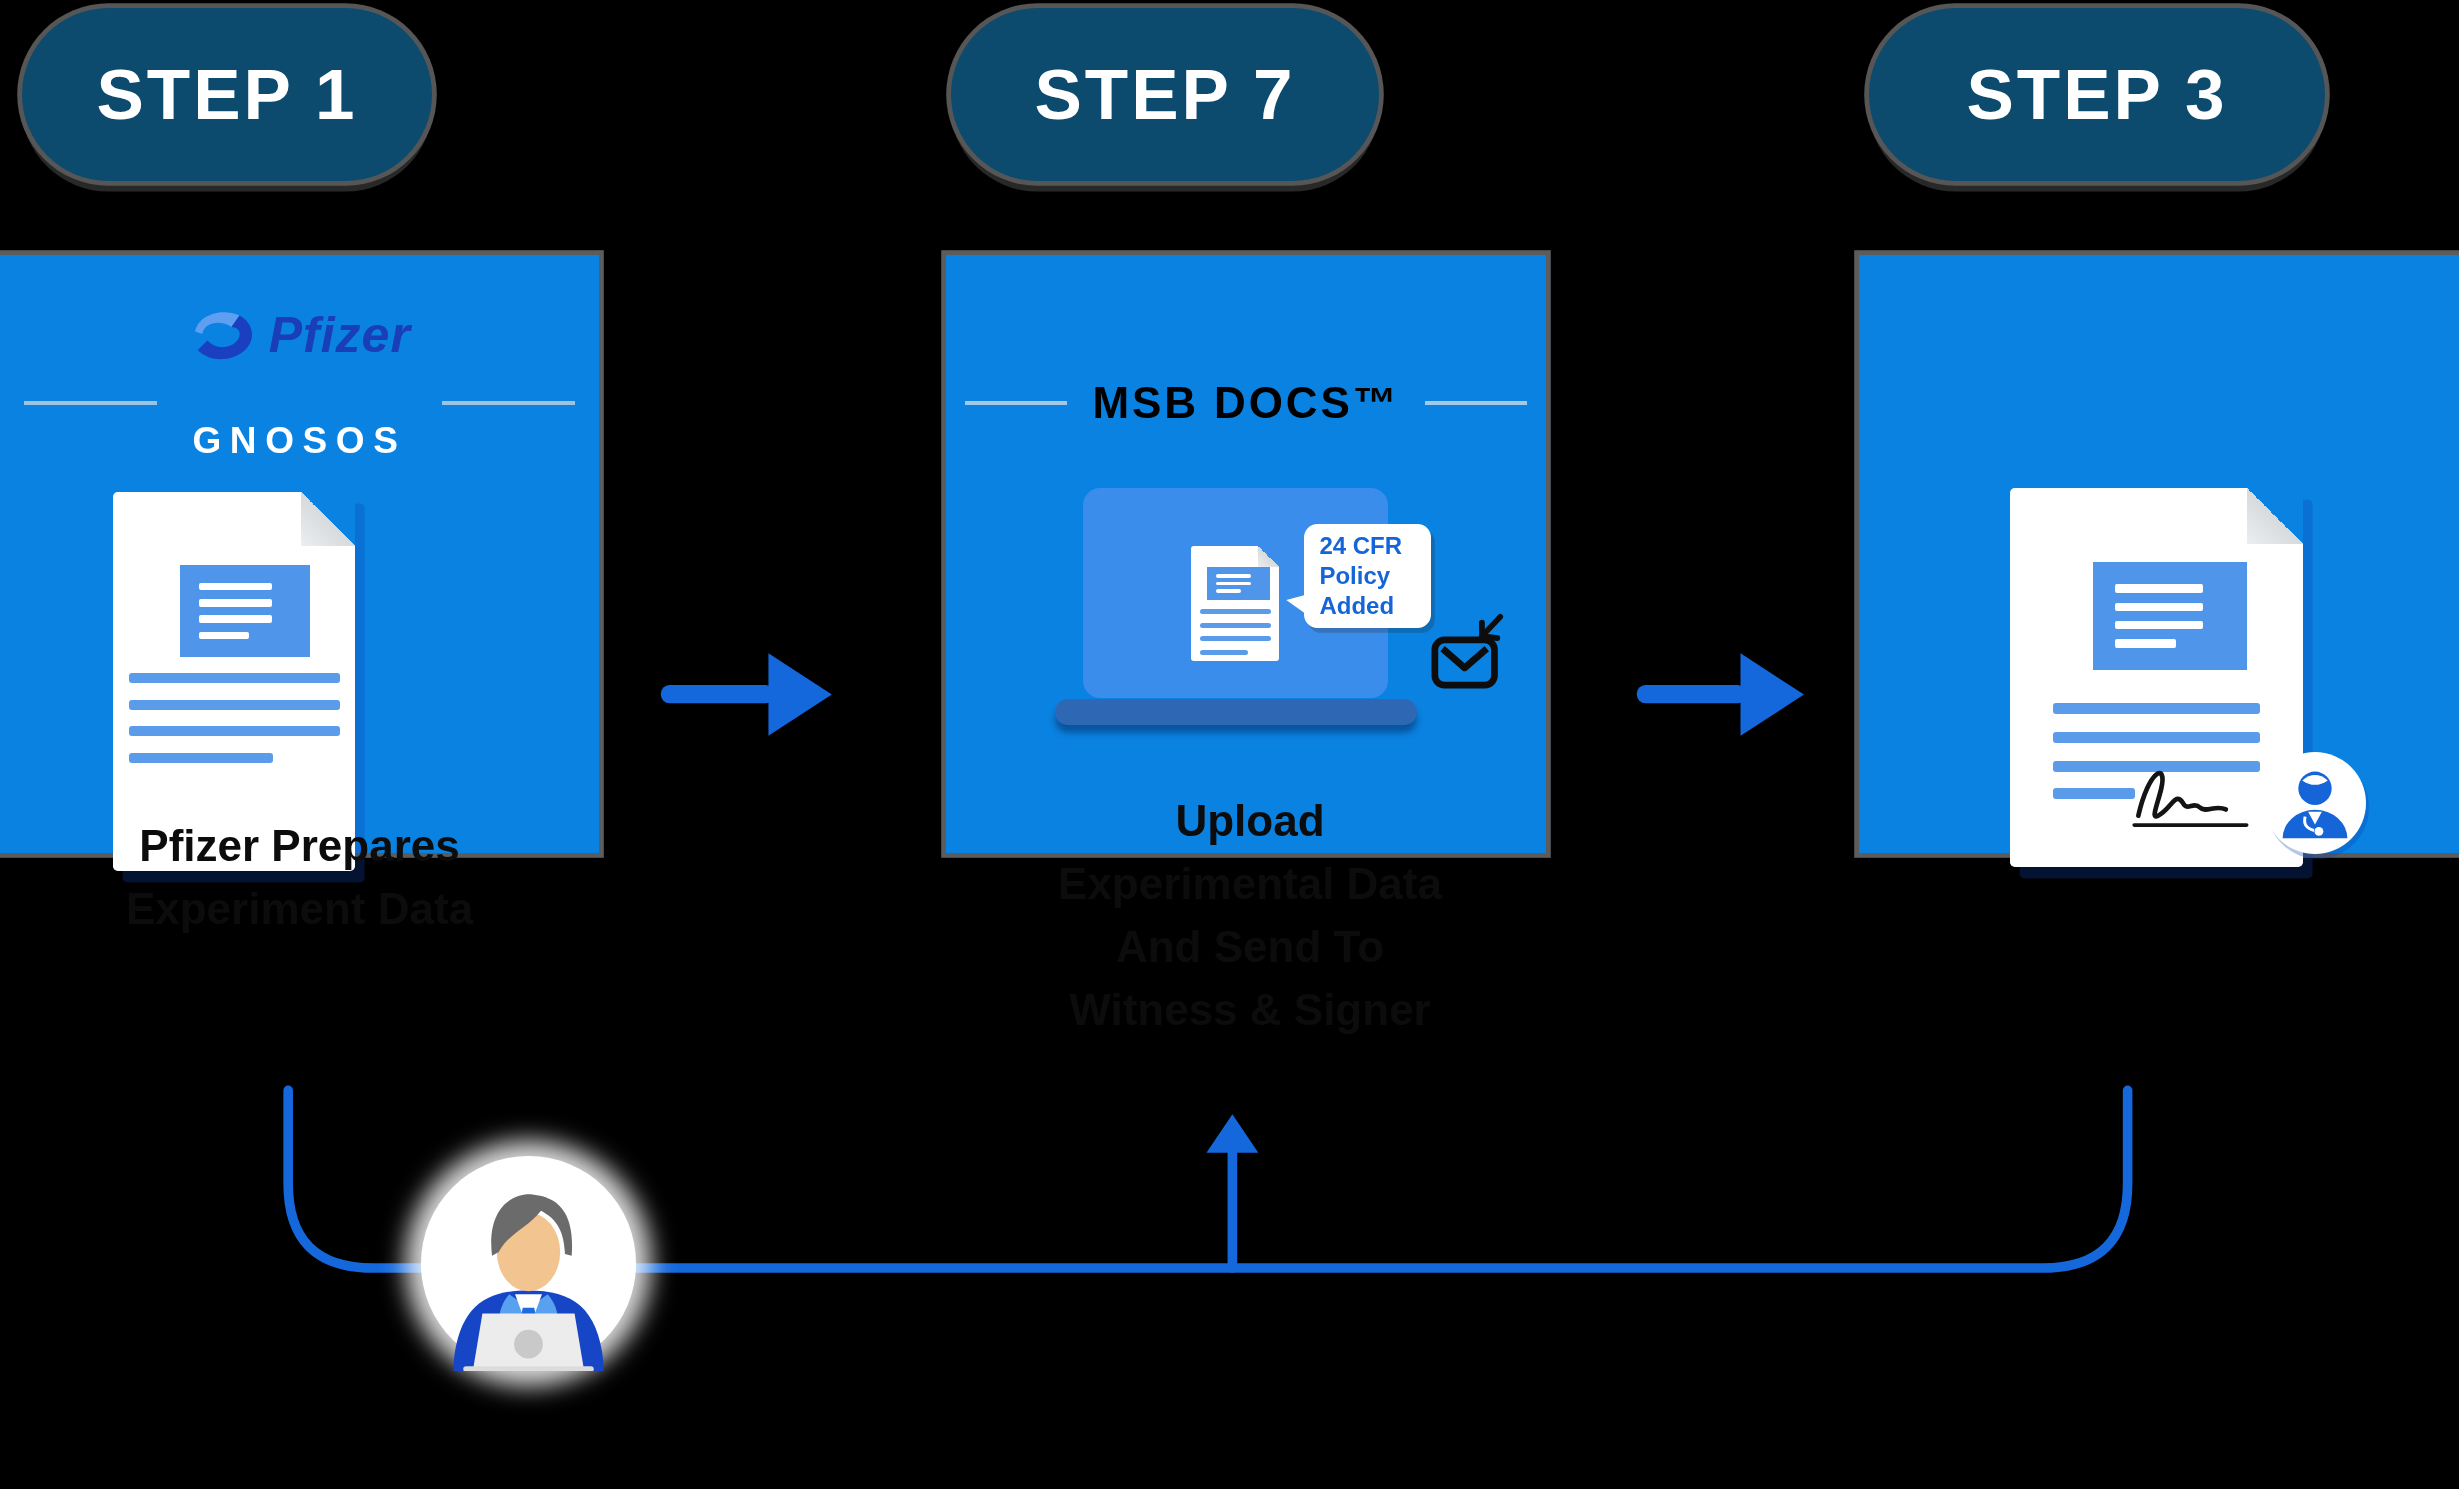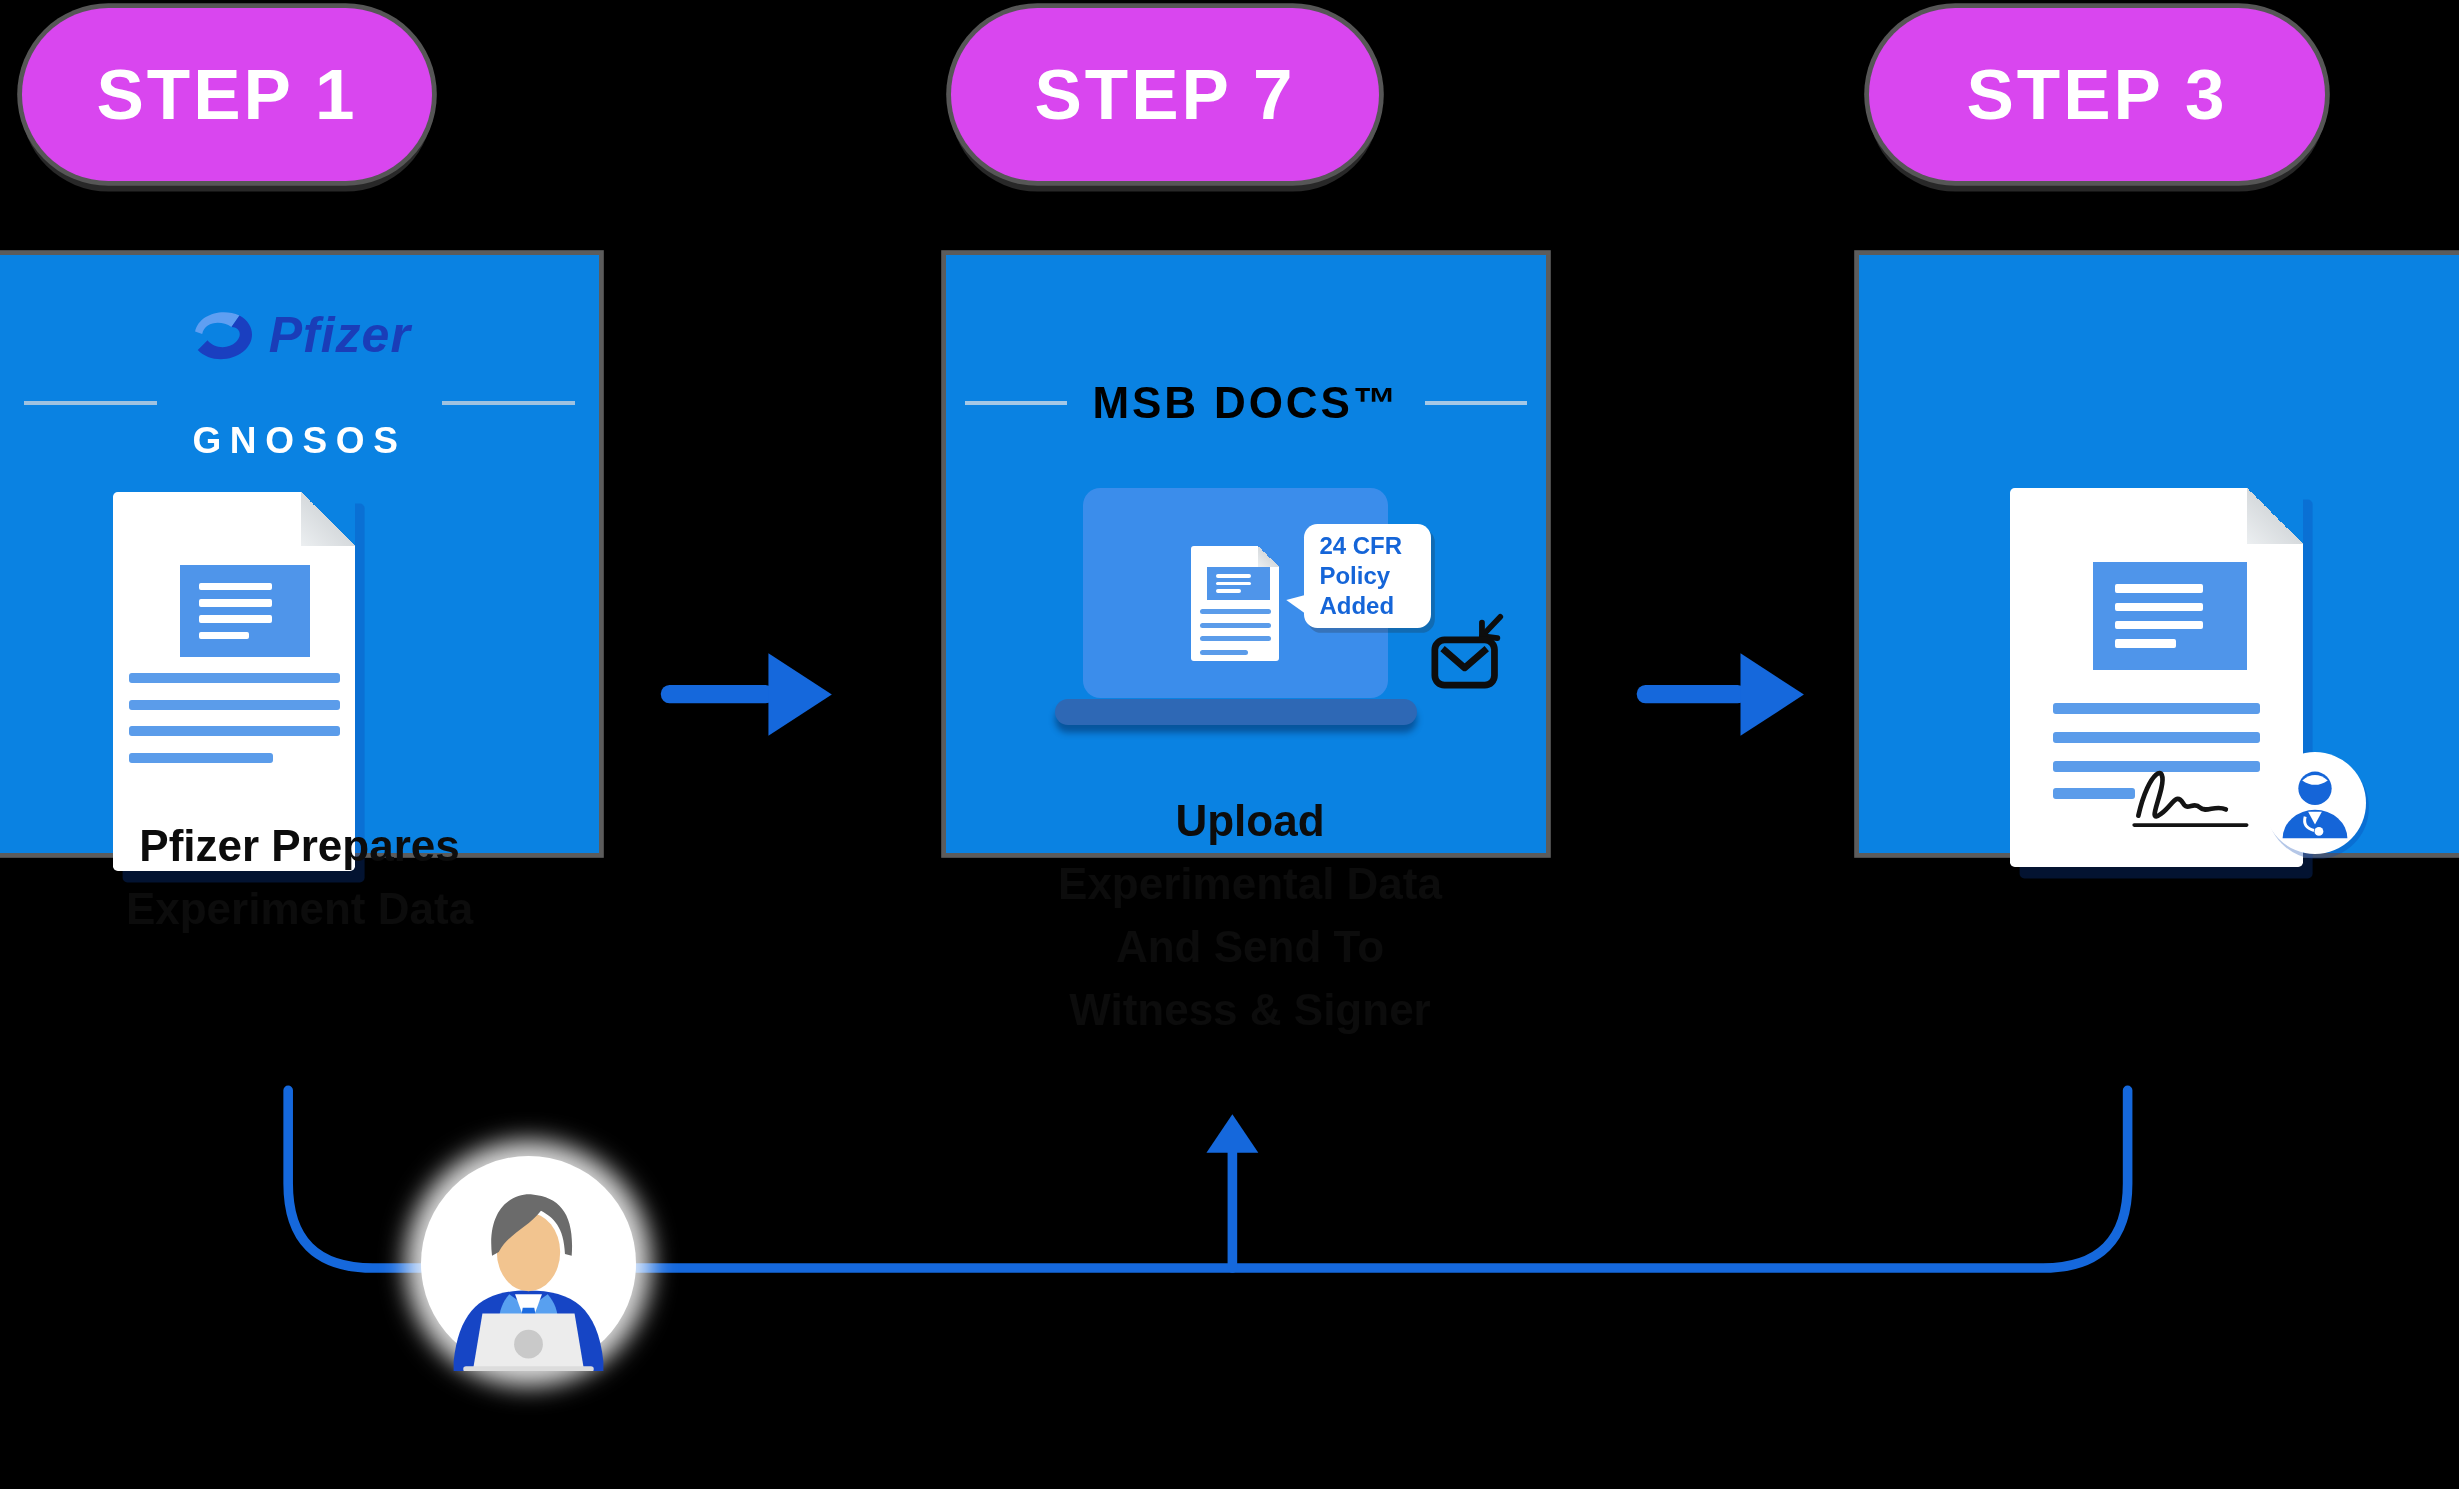--- a/index.html
+++ b/index.html
@@ -1,21 +1,21 @@
 <!DOCTYPE html>
 <html><head>
 <meta charset="utf-8">
 <style>
   html,body{margin:0;padding:0;background:#000;}
   .stage{position:relative;width:2459px;height:1489px;background:#000;overflow:hidden;
          font-family:"Liberation Sans",sans-serif;}
   svg{display:block}
 
   
-  .pill{position:absolute;top:7.7px;height:173px;border-radius:88px;background:#d946ef;
+  .pill{position:absolute;top:7.7px;height:173px;border-radius:88px;background:#0c4a6e;
         display:flex;align-items:center;justify-content:center;z-index:4;
         box-shadow:0 0 0 4.8px #565656, 0 9.6px 0 1px rgba(88,88,88,.45);}
   .pill span{color:#fff;font-size:71px;font-weight:700;letter-spacing:2.9px;}
   .pill1{left:22px;width:410px;}
   .pill2{left:951px;width:428px;}
   .pill3{left:1869px;width:456px;}
 
   
   .card{position:absolute;top:255px;height:598px;background:#0a82e2;z-index:2;
         box-shadow:0 0 0 4.8px #5c5c5c;}

